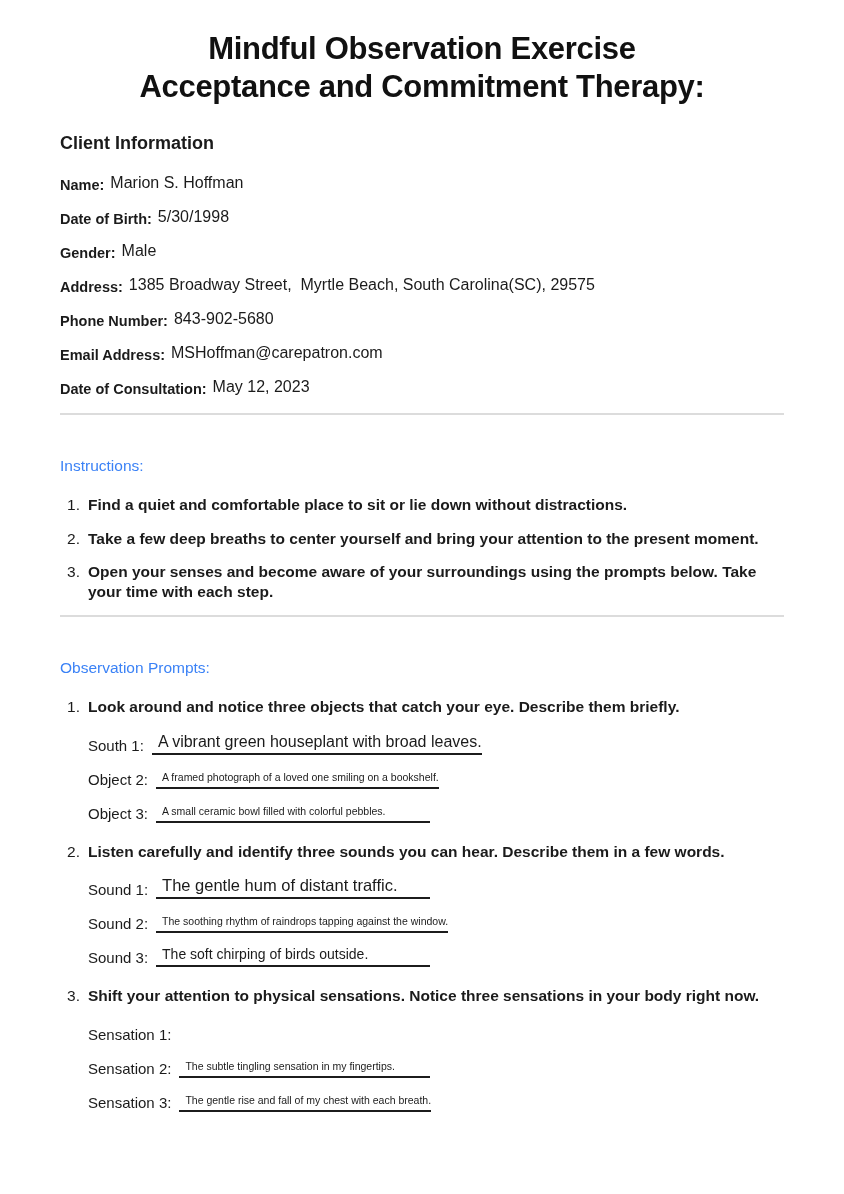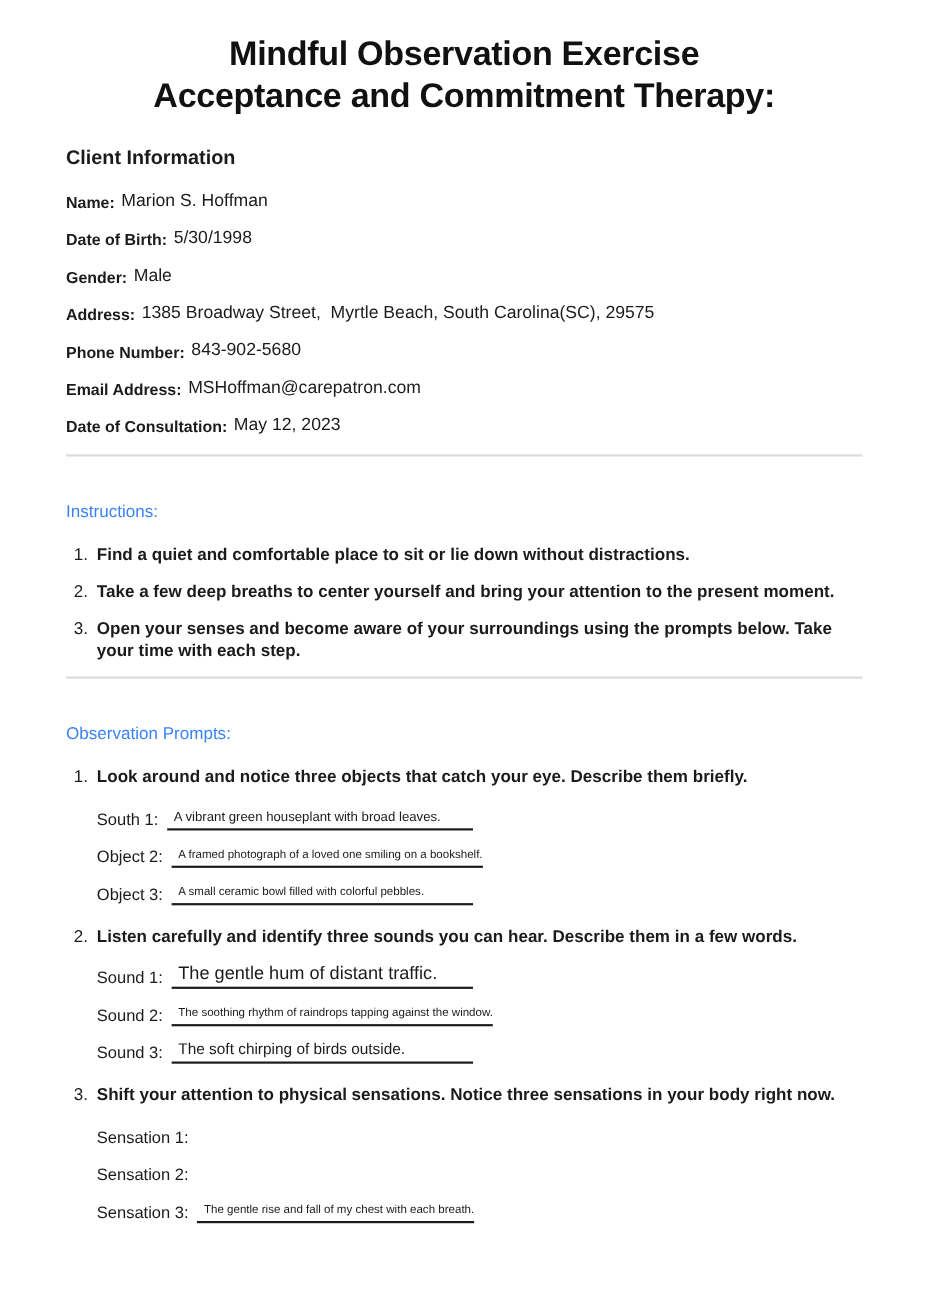--- a/index.html
+++ b/index.html
@@ -61,21 +61,21 @@
   .answer-line {
     flex: 1;
     margin-left: 8px;
     border-bottom: 2px solid #1c1c1c;
     padding: 0 0 2px 6px;
     white-space: nowrap;
     overflow: visible;
   }
   .sz-xs { font-size: 7.5px; }
   .sz-s  { font-size: 10.5px; }
-  .sz-m  { font-size: 12px; }
+  .sz-m  { font-size: 16px; }
   .sz-l  { font-size: 14px; }
   .sz-xl { font-size: 16.5px; }
 </style>
 </head>
 <body>
 
 <div class="page">
 
   <h1 class="doc-title">
     <span>Mindful Observation Exercise</span>
@@ -182,20 +182,21 @@
         <div class="num-item">
           <span class="num">3.</span>
           <span class="itext">Shift your attention to physical sensations. Notice three sensations in your body right now.</span>
         </div>
         <div class="answers">
           <div class="answer-row">
             <span class="ans-label">Sensation 1:</span>
           </div>
           <div class="answer-row">
             <span class="ans-label">Sensation 2:</span>
+            <span class="answer-line"><span class="sz-s">The subtle tingling sensation in my fingertips.</span></span>
           </div>
           <div class="answer-row">
             <span class="ans-label">Sensation 3:</span>
             <span class="answer-line"><span class="sz-s">The gentle rise and fall of my chest with each breath.</span></span>
           </div>
         </div>
       </div>
 
     </div>
   </div>

